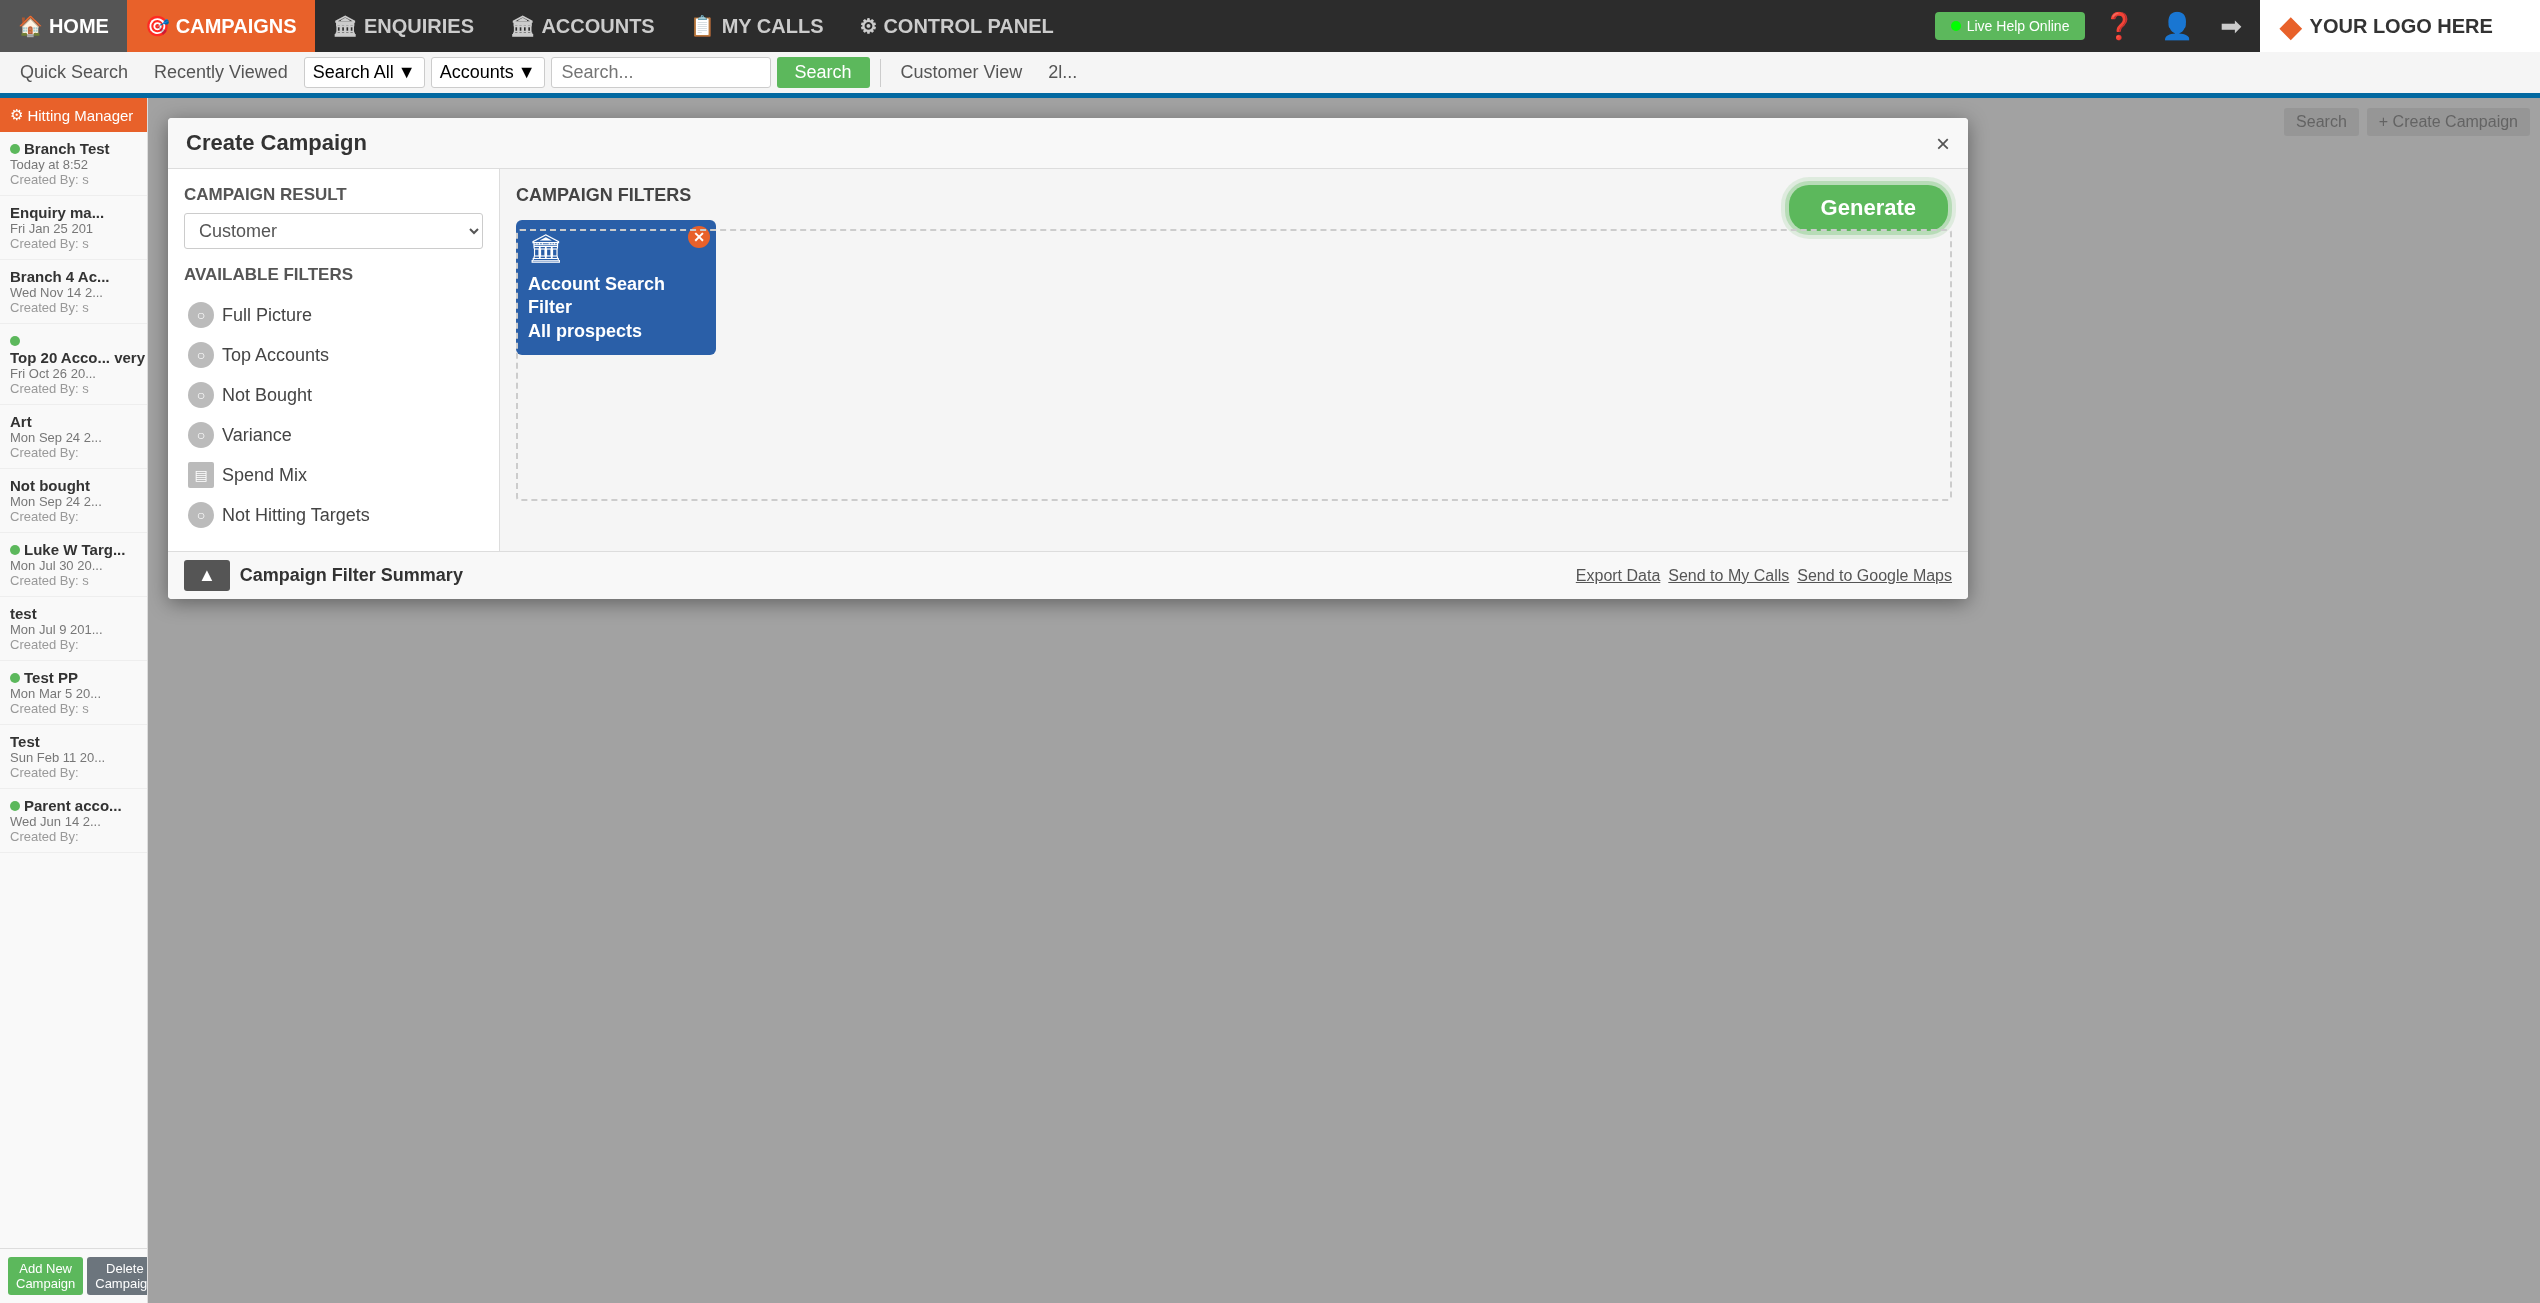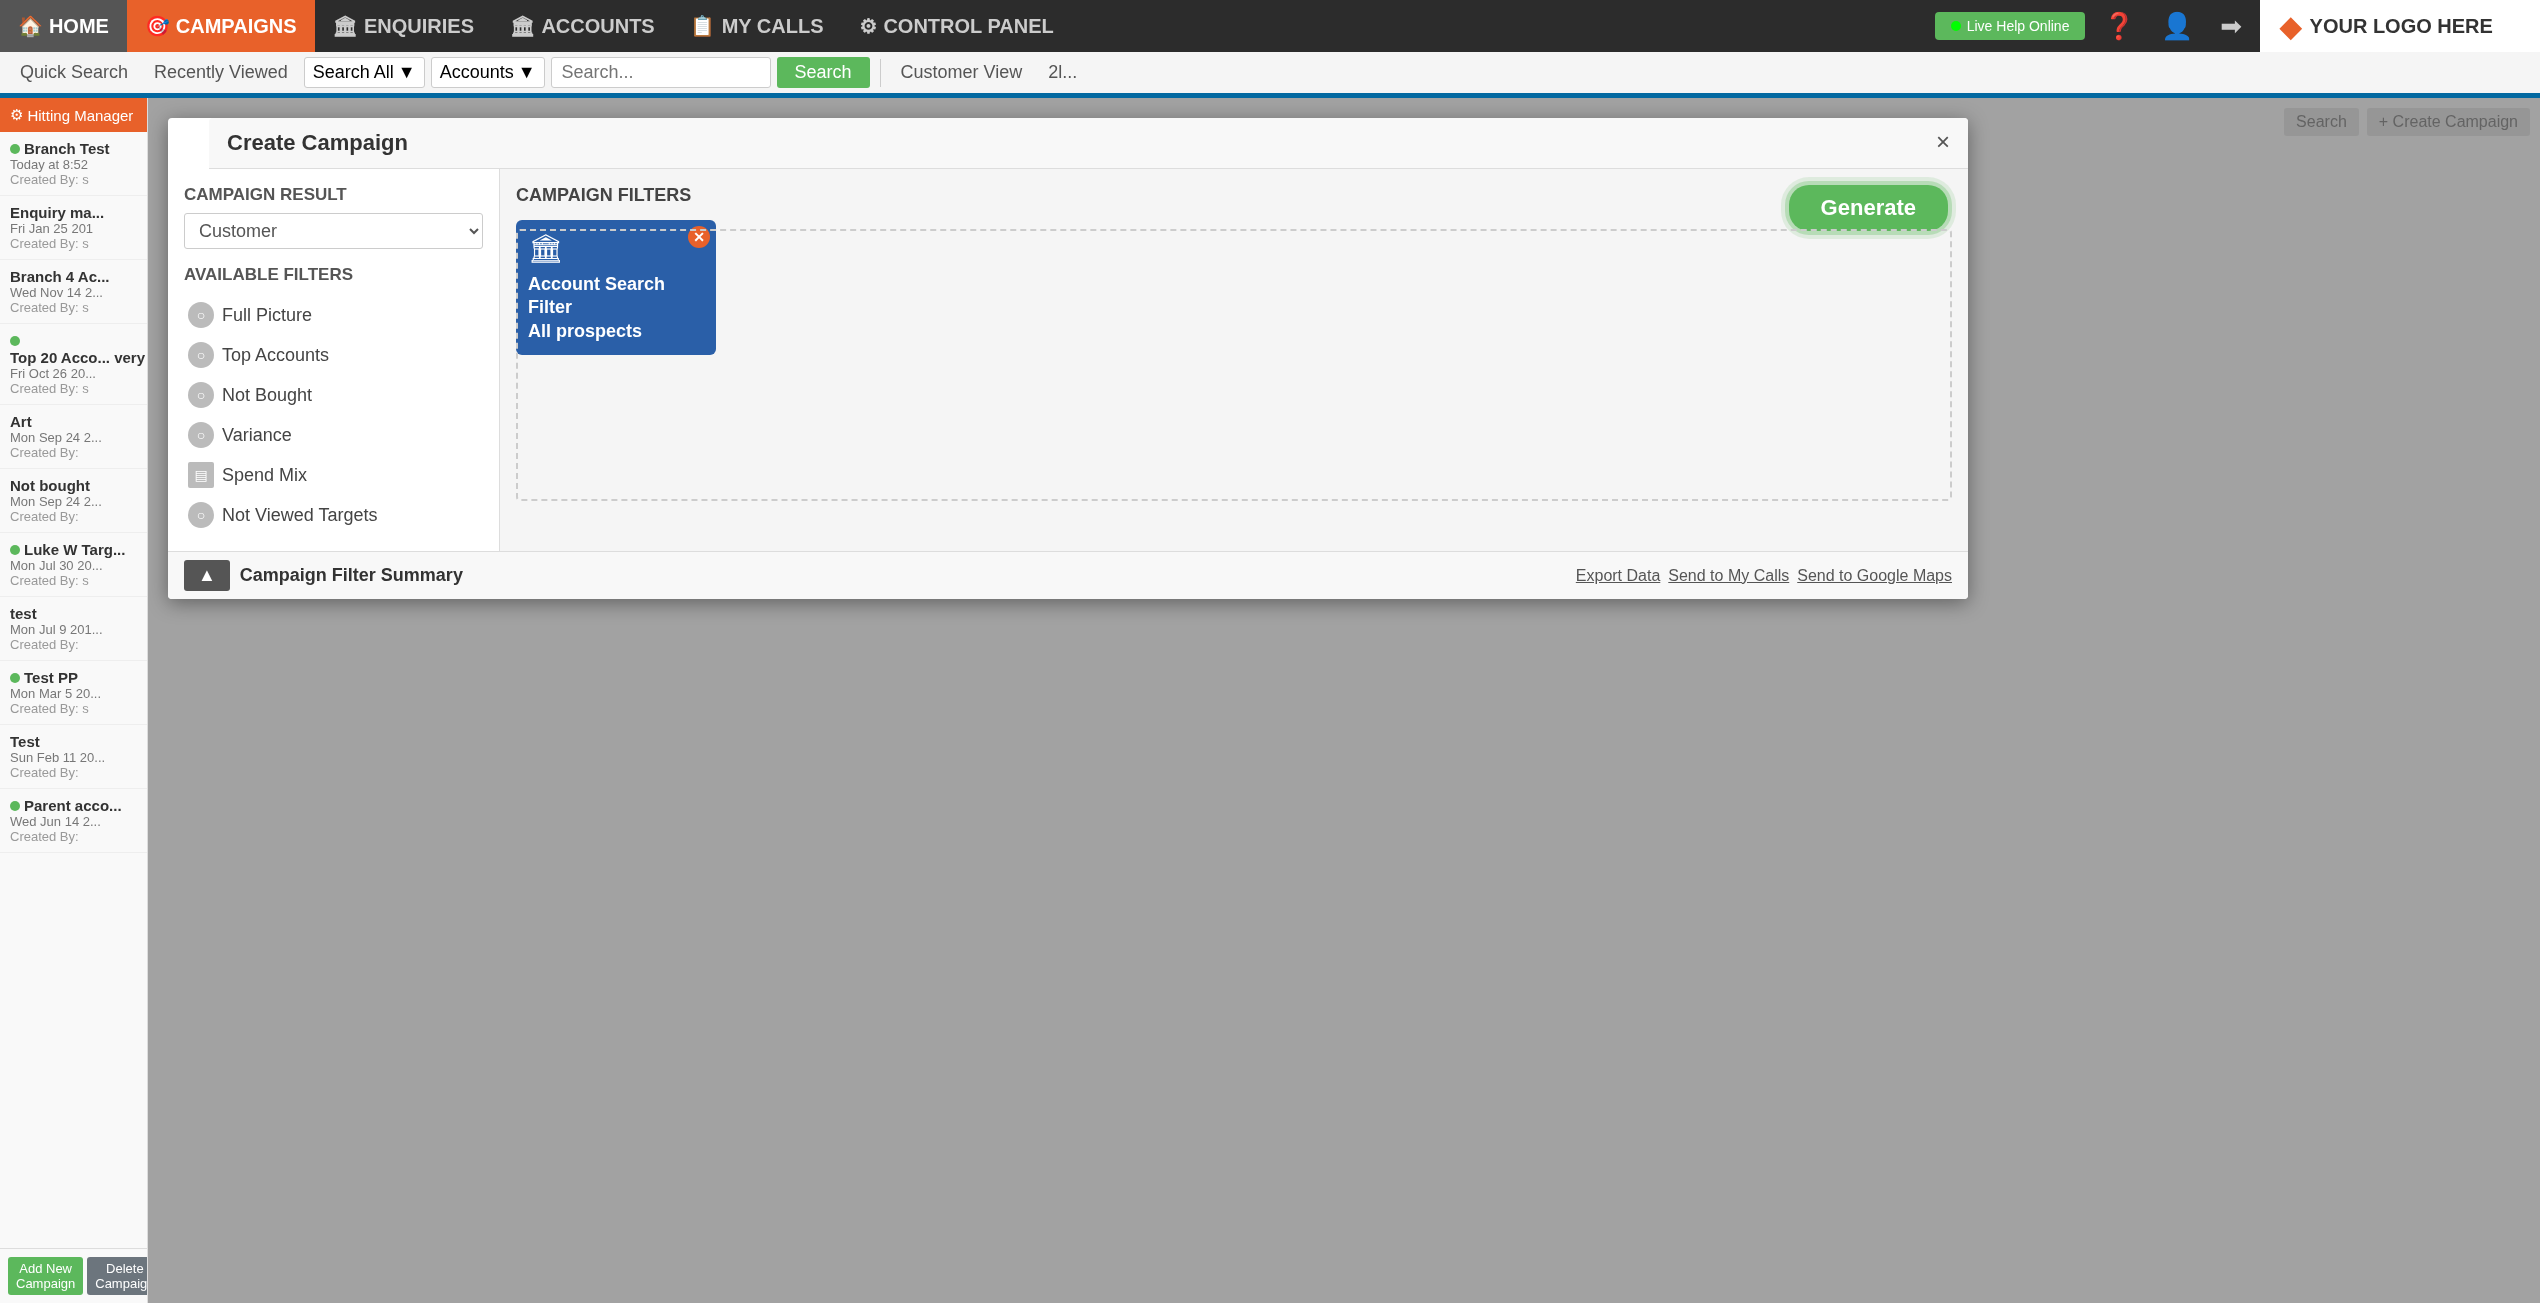--- a/index.html
+++ b/index.html
@@ -189,27 +189,26 @@
       border-radius: 4px;
       box-shadow: 0 4px 20px rgba(0,0,0,0.4);
       width: 1800px;
       max-height: 900px;
       display: flex;
       flex-direction: column;
       position: relative;
     }
     .modal-header {
       display: flex;
-      align-items: flex-start;
+      align-items: flex-end;
       justify-content: space-between;
       padding: 12px 18px;
       border-bottom: 1px solid #ddd;
       background: #f8f8f8;
       border-radius: 4px 4px 0 0;
-      margin-left: 41px;
     }
     .modal-title {
       font-size: 22px;
       font-weight: bold;
       color: #333;
     }
     .modal-close {
       background: none;
       border: none;
       font-size: 24px;
@@ -564,21 +563,21 @@
             <div class="filter-item">
               <div class="filter-icon">○</div>
               <span>Variance</span>
             </div>
             <div class="filter-item">
               <div class="filter-icon" style="border-radius:2px;">▤</div>
               <span>Spend Mix</span>
             </div>
             <div class="filter-item">
               <div class="filter-icon">○</div>
-              <span>Not Viewed Targets</span>
+              <span>Not Hitting Targets</span>
             </div>
           </div>
 
           <div class="modal-right">
             <div class="campaign-filters-label">CAMPAIGN FILTERS</div>
 
             <div class="filter-card">
               <div class="filter-card-remove">✕</div>
               <div class="filter-card-icon">🏛</div>
               <div class="filter-card-title">

